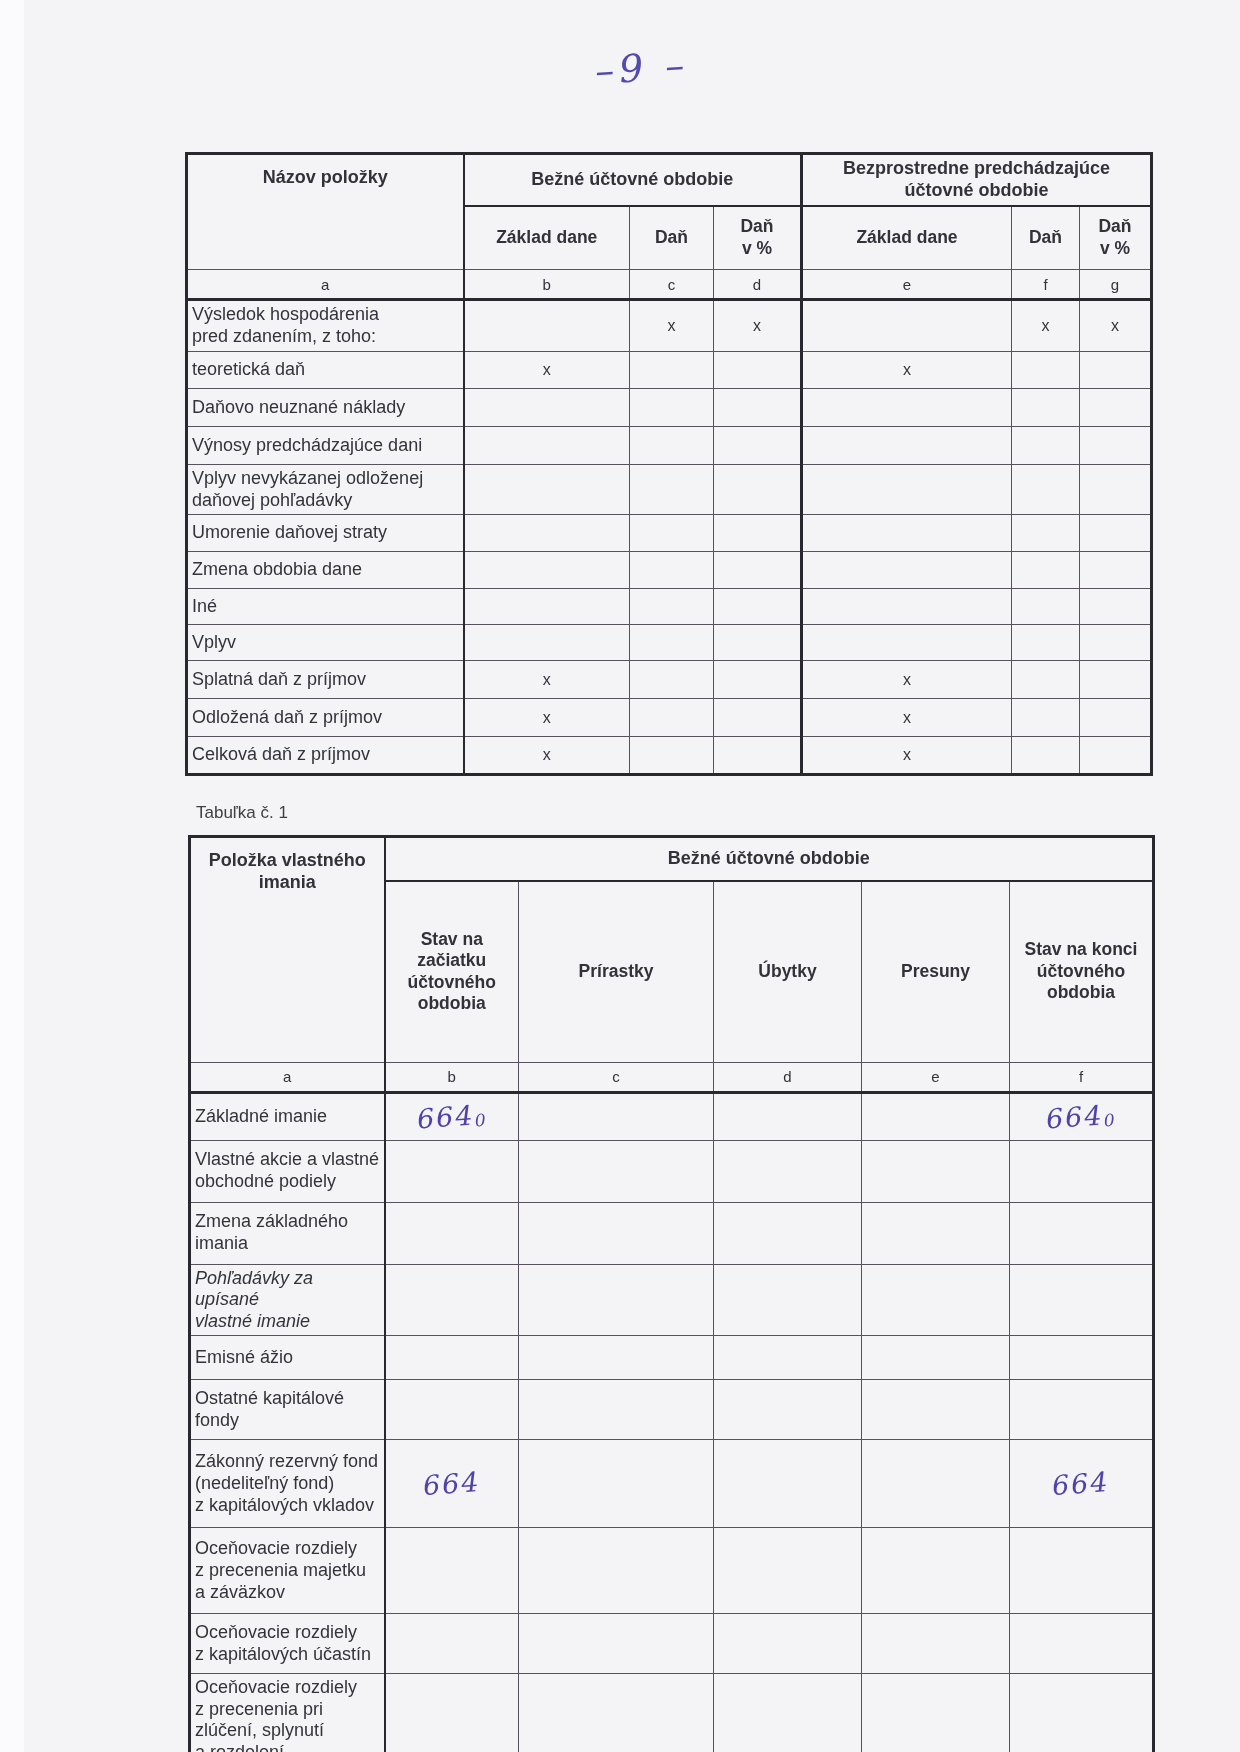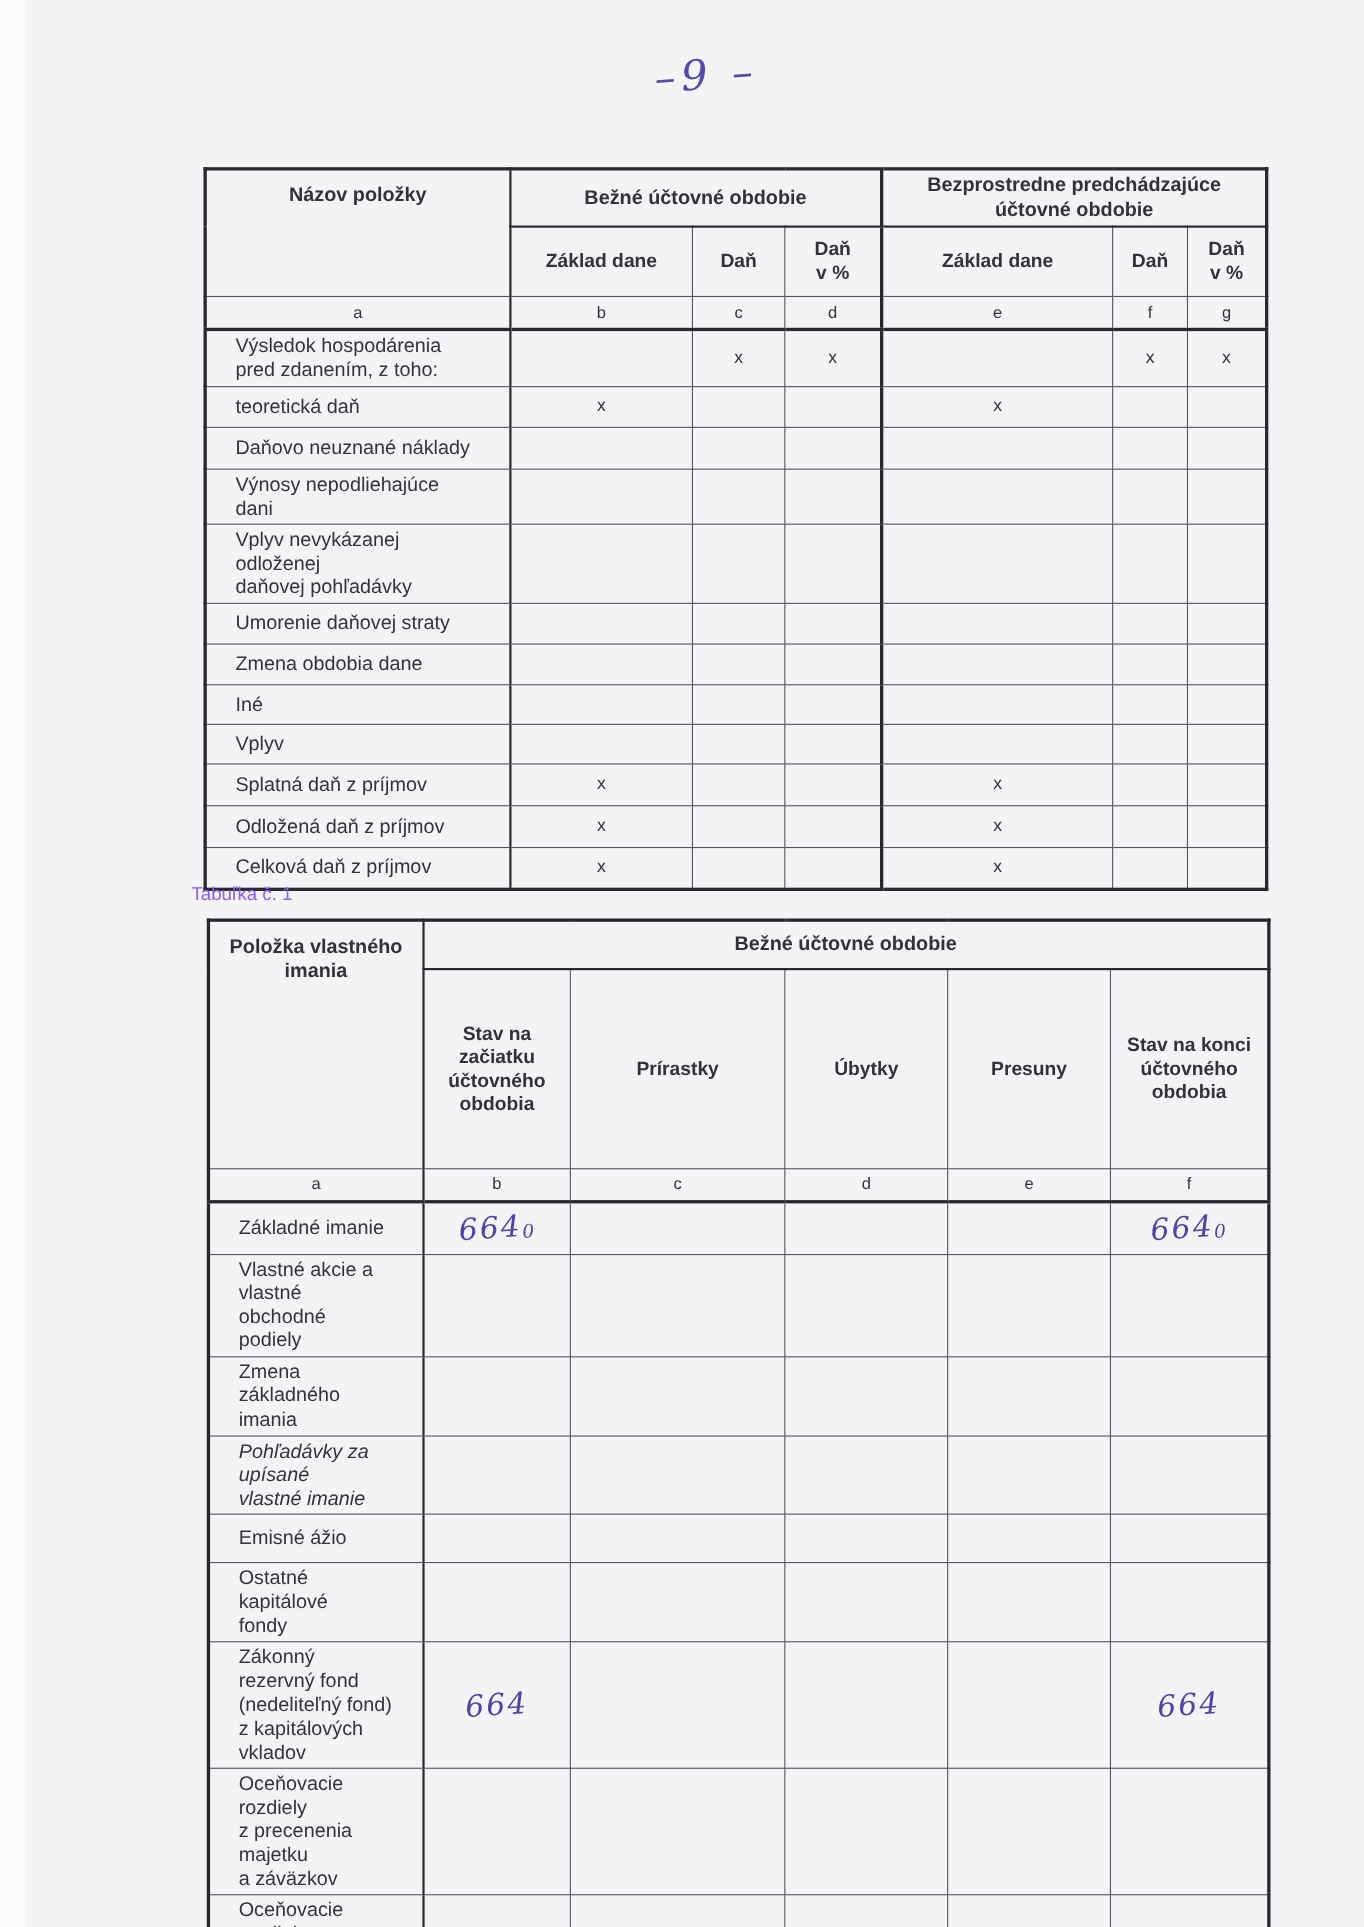--- a/index.html
+++ b/index.html
@@ -27,31 +27,31 @@
   table{border-collapse:collapse;table-layout:fixed;}
   .t1,.t2{position:absolute;border:3px solid #29282f;}
   .t1{left:185px;top:152px;width:965px;}
   .t2{left:188px;top:835px;width:964px;}
   th,td{border:1px solid #57525d;overflow:hidden;}
   th{font-weight:bold;font-size:17.5px;text-align:center;vertical-align:middle;
      white-space:pre-line;line-height:1.22;padding:2px 4px;color:#33323b;}
   .name-h{vertical-align:top;padding-top:12px;font-size:18px;}
   .group{font-size:18px;}
   .letters td{font-size:15px;text-align:center;border-bottom:3px solid #29282f;height:26px;color:#33323b;}
-  td.label{font-size:18px;text-align:left;padding:3px 26px;white-space:pre-line;line-height:1.2;vertical-align:middle;}
+  td.label{font-size:18px;text-align:left;padding:3px 4px;white-space:pre-line;line-height:1.2;vertical-align:middle;}
   td.mark{text-align:center;font-size:16px;vertical-align:middle;}
   .bl2{border-left:2px solid #29282f;}
   .bl3{border-left:3px solid #29282f;}
   .bb2{border-bottom:2px solid #29282f;}
   .t1 .h1{height:52px;} .t1 .h2{height:64px;}
   .t2 .h1{height:44px;} .t2 .h2 th{height:176px;}
 
   #sec37{position:absolute;left:190px;top:774px;font-size:18px;font-weight:bold;color:#33323b;}
   #sec37 .num{display:inline-block;width:68px;}
-  #tab1lbl{position:absolute;left:174px;top:803px;font-size:17px;font-weight:normal;color:#8b5cf6;}
+  #tab1lbl{position:absolute;left:196px;top:803px;font-size:17px;font-weight:normal;color:#404040;}
 </style>
 </head>
 <body>
 
 <div class="page">
   <div class="edge-left"></div>
 
   <div id="pagenum" class="hw-ink">–9 –</div>
 
   <table class="t1">
@@ -114,21 +114,21 @@
         <tr style="height: 38px;">
           <td class="label">Daňovo neuznané náklady</td>
           <td class="mark bl2"></td>
           <td class="mark"></td>
           <td class="mark"></td>
           <td class="mark bl3"></td>
           <td class="mark"></td>
           <td class="mark"></td>
         </tr>
         <tr style="height: 38px;">
-          <td class="label">Výnosy nepodliehajúce dani</td>
+          <td class="label">Výnosy predchádzajúce dani</td>
           <td class="mark bl2"></td>
           <td class="mark"></td>
           <td class="mark"></td>
           <td class="mark bl3"></td>
           <td class="mark"></td>
           <td class="mark"></td>
         </tr>
         <tr style="height: 50px;">
           <td class="label">Vplyv nevykázanej odloženej
 daňovej pohľadávky</td>

